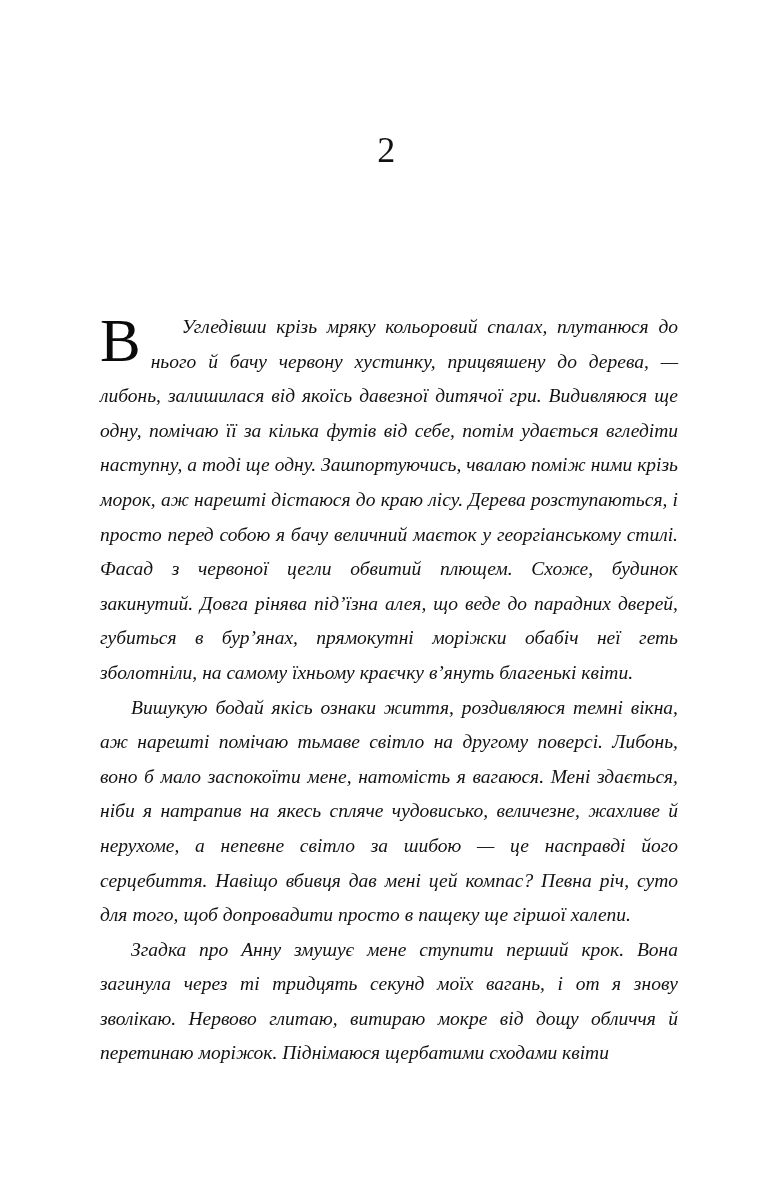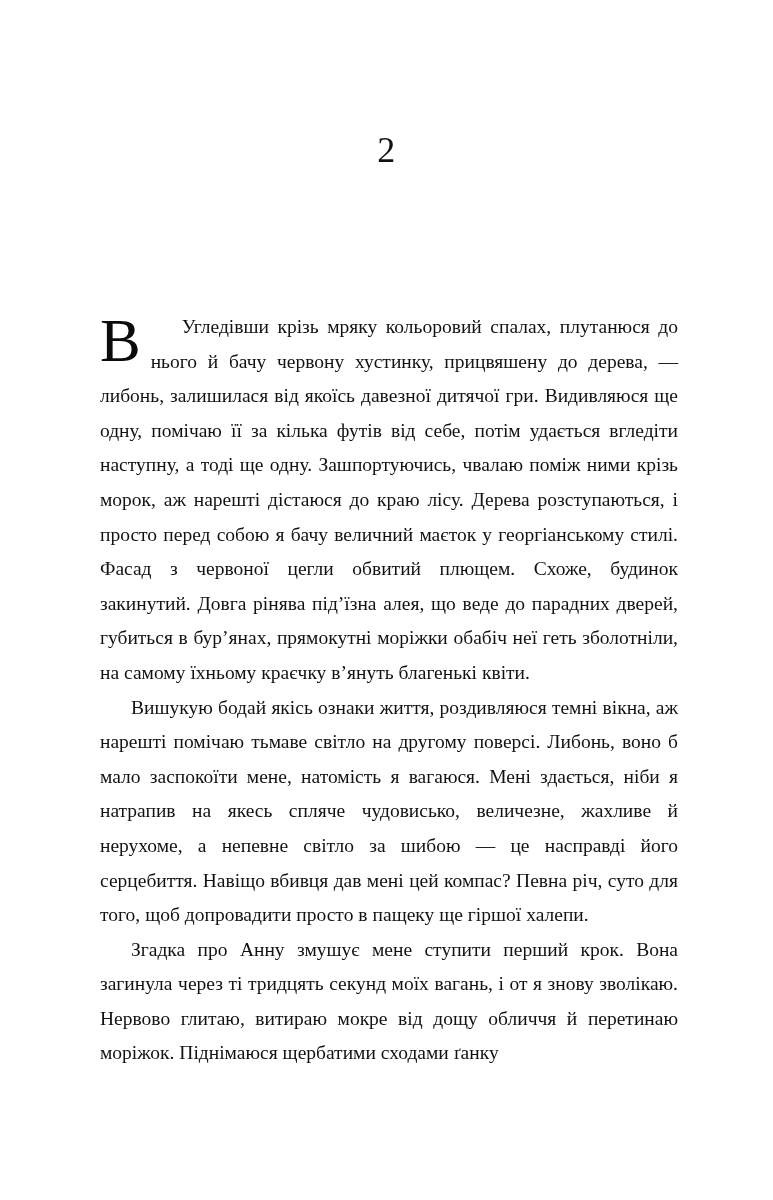--- a/index.html
+++ b/index.html
@@ -50,20 +50,21 @@
     text-align: justify;
     text-justify: inter-word;
     color: #121212;
     hyphens: manual;
     -webkit-hyphens: manual;
     word-spacing: 0.1px;
   }
 
   p.body-paragraph.indented {
     text-indent: 31px;
+    font-style: italic;
   }
 
   p.first-paragraph {
     text-indent: 0;
   }
 
   .dropcap {
     float: left;
     font-size: 61px;
     line-height: 54px;
@@ -82,17 +83,17 @@
   <div class="chapter-number">2</div>
 
   <div class="text-block">
 
     <p class="body-paragraph first-paragraph"><span class="dropcap">В</span></p>
 
     <p class="body-paragraph indented">Угледівши крізь мряку кольоровий спалах, плутанюся до нього й бачу червону хустинку, прицвяшену до дерева, — либонь, залишилася від якоїсь давезної дитячої гри. Видивляюся ще одну, помічаю її за кілька футів від себе, потім удається вгледіти наступну, а тоді ще одну. Зашпортуючись, чвалаю поміж ними крізь морок, аж нарешті дістаюся до краю лісу. Дерева розступаються, і просто перед собою я бачу величний маєток у георгіанському стилі. Фасад з червоної цегли обвитий плющем. Схоже, будинок закинутий. Довга рінява під’їзна алея, що веде до парадних дверей, губиться в бур’янах, прямокутні моріжки обабіч неї геть зболотніли, на самому їхньому краєчку в’януть благенькі квіти.</p>
 
     <p class="body-paragraph indented">Вишукую бодай якісь ознаки життя, роздивляюся темні вікна, аж нарешті помічаю тьмаве світло на другому поверсі. Либонь, воно б мало заспокоїти мене, натомість я вагаюся. Мені здається, ніби я натрапив на якесь спляче чудовисько, величезне, жахливе й нерухоме, а непевне світло за шибою — це насправді його серцебиття. Навіщо вбивця дав мені цей компас? Певна річ, суто для того, щоб допровадити просто в пащеку ще гіршої халепи.</p>
 
-    <p class="body-paragraph indented">Згадка про Анну змушує мене ступити перший крок. Вона загинула через ті тридцять секунд моїх вагань, і от я знову зволікаю. Нервово глитаю, витираю мокре від дощу обличчя й перетинаю моріжок. Піднімаюся щербатими сходами ґанку</p>
+    <p class="body-paragraph indented">Згадка про Анну змушує мене ступити перший крок. Вона загинула через ті тридцять секунд моїх вагань, і от я знову зволікаю. Нервово глитаю, витираю мокре від дощу обличчя й перетинаю моріжок. Піднімаюся щербатими сходами квіти</p>
 
   </div>
 
 </div>
 
 </body></html>

